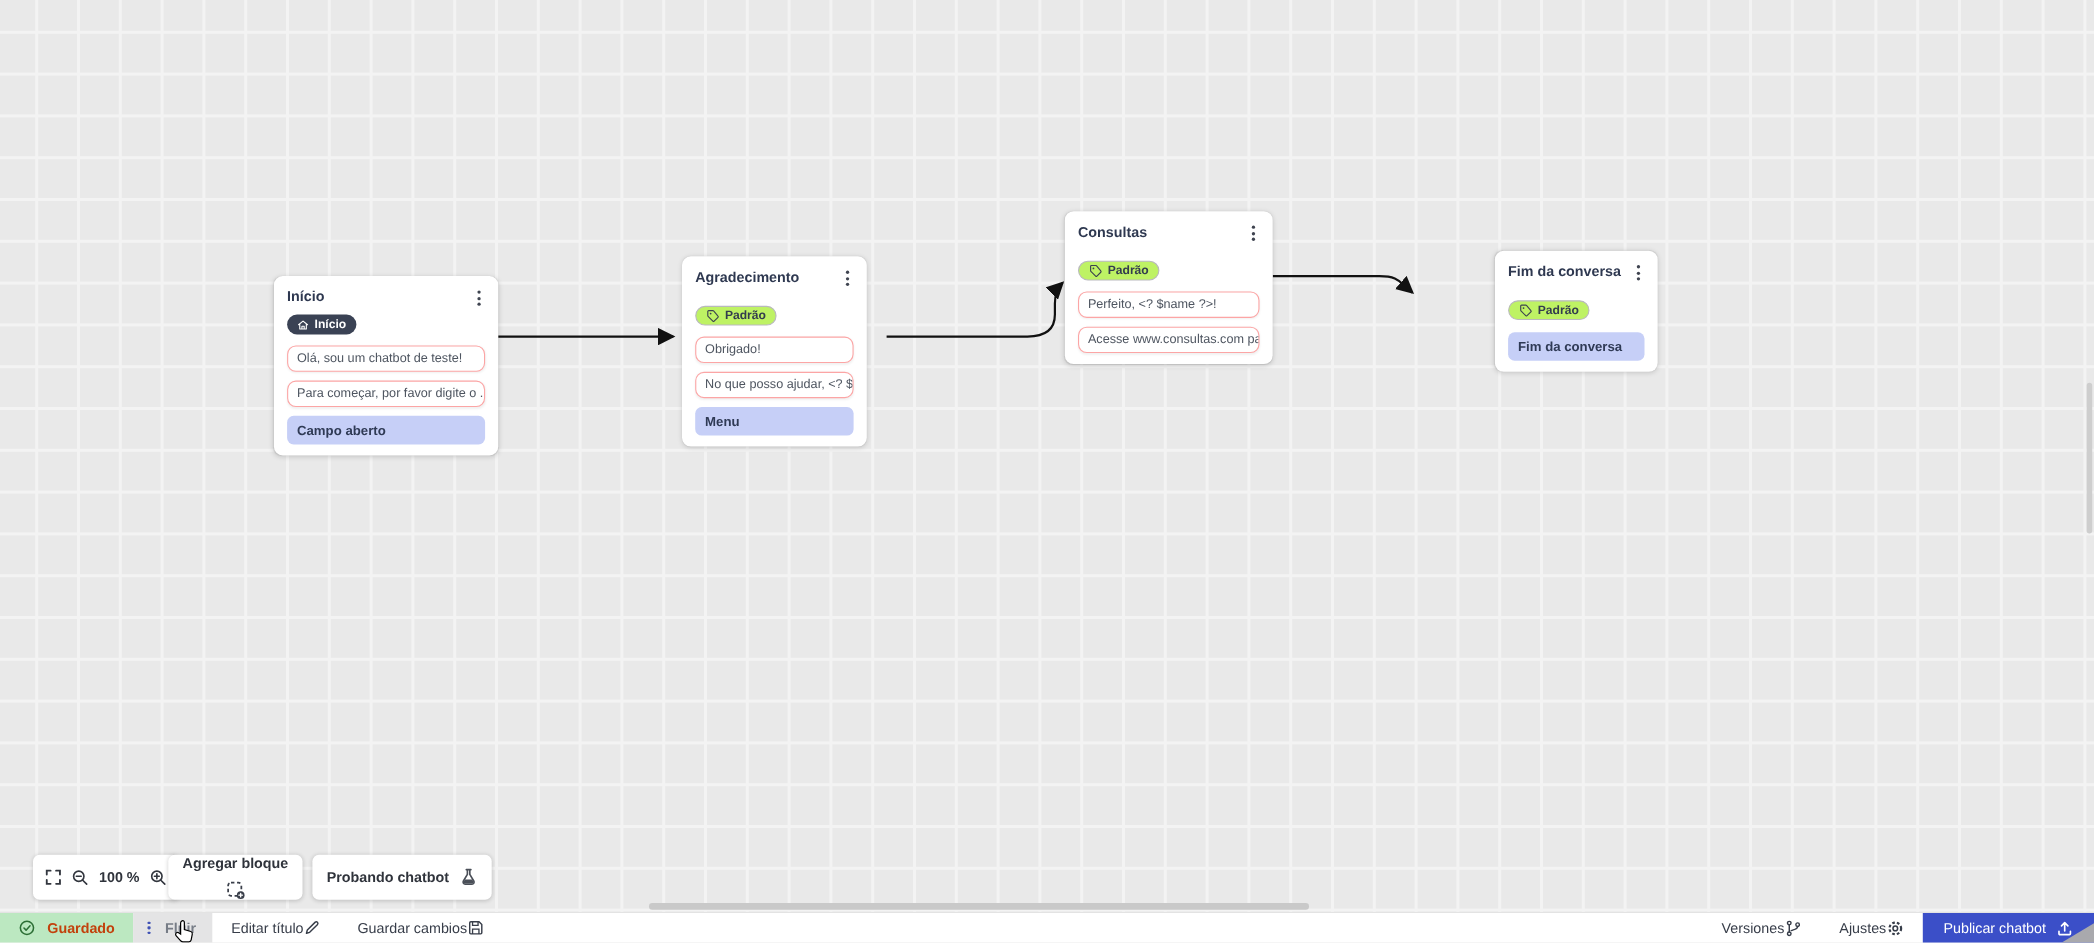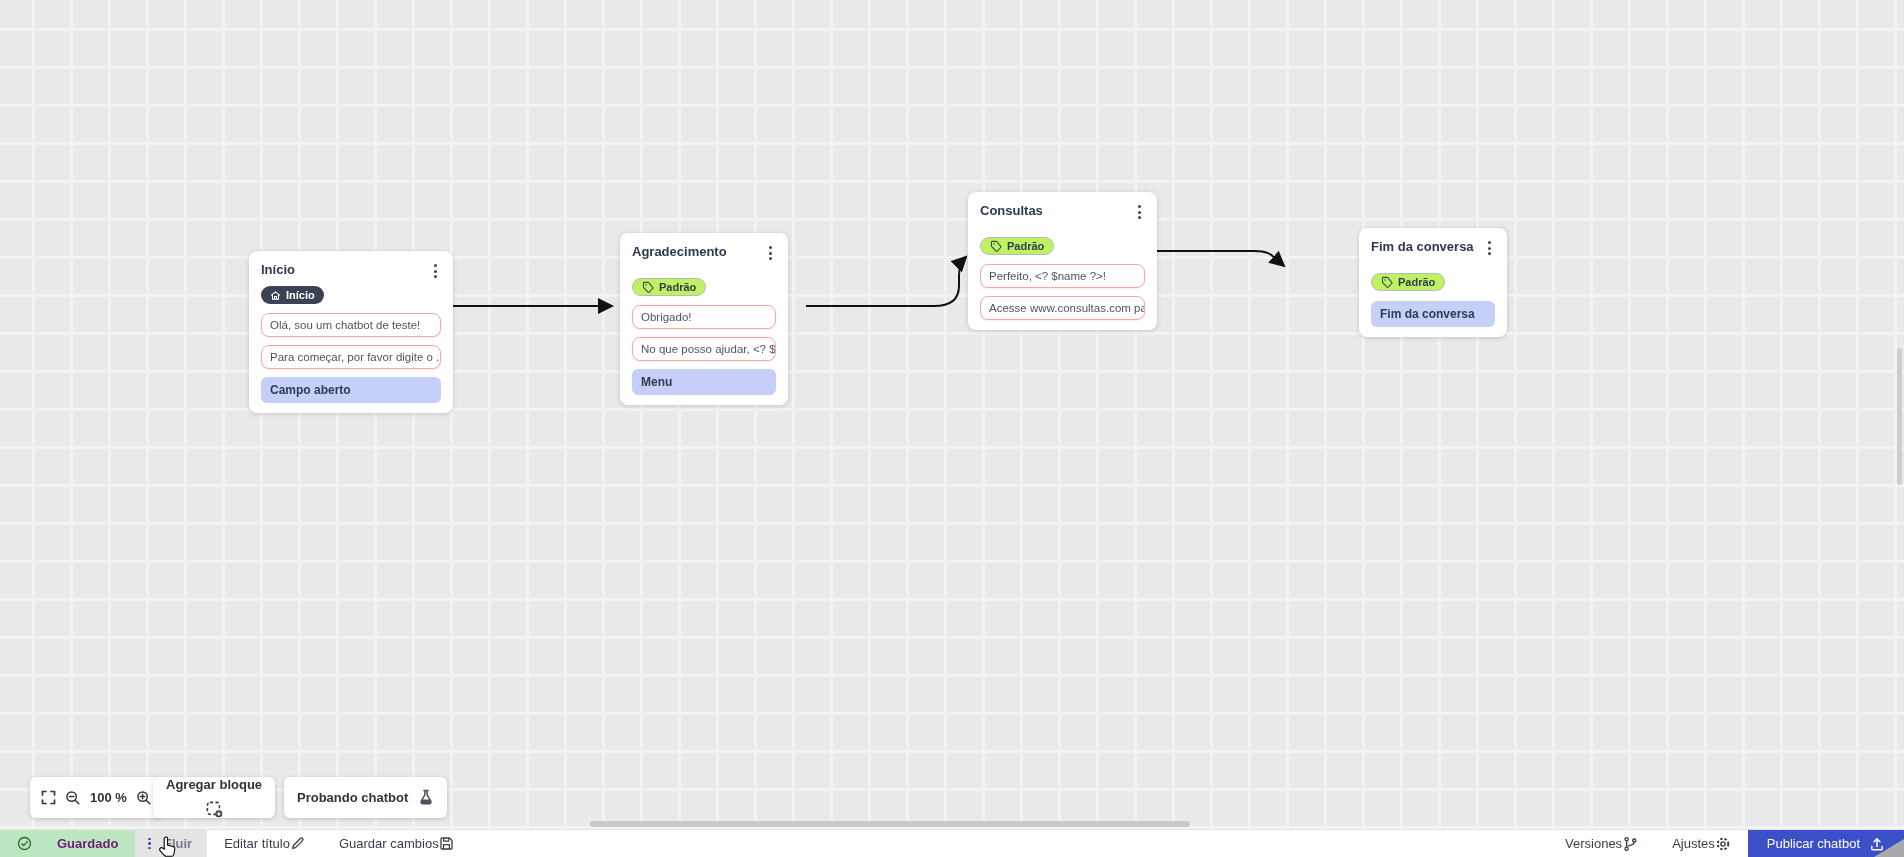--- a/index.html
+++ b/index.html
@@ -73,21 +73,21 @@
   .hscroll { position: absolute; left: 590px; top: 821px; width: 600px; height: 6px; border-radius: 3px; background: #c9c9c9; }
   .vscroll { position: absolute; left: 1897px; top: 348px; width: 5px; height: 137px; border-radius: 3px; background: #cecece; }
 
   
   .statusbar {
     position: absolute; left: 0; bottom: 0; width: 1904px; height: 28px;
     background: #fff; border-top: 1px solid #e3e3e3;
     display: flex; align-items: stretch; font-size: 13px; color: #373d49;
   }
   .sb-item { display: flex; align-items: center; gap: 0; padding: 0 17px; cursor: pointer; white-space: nowrap; }
-  .sb-saved { background: #bce8c1; color: #701a75; font-weight: 600; gap: 25px; }
+  .sb-saved { background: #bce8c1; color: #c2410c; font-weight: 600; gap: 11px; }
   .sb-flow { background: #e4e4e5; color: #767c86; font-weight: 600; gap: 13px; padding: 0 15px 0 13px; }
   .kebab-blue { display: flex; flex-direction: column; gap: 2px; }
   .kebab-blue i { width: 2.6px; height: 2.6px; border-radius: 50%; background: #3f51b5; }
   .sb-spacer { flex: 1; }
   .sb-publish {
     background: #3b4fc8; color: #fff; font-weight: 400; gap: 9px; padding: 0 19px;
     position: relative;
   }
   .corner-triangle {
     position: absolute; right: 0; bottom: 0; width: 0; height: 0;

